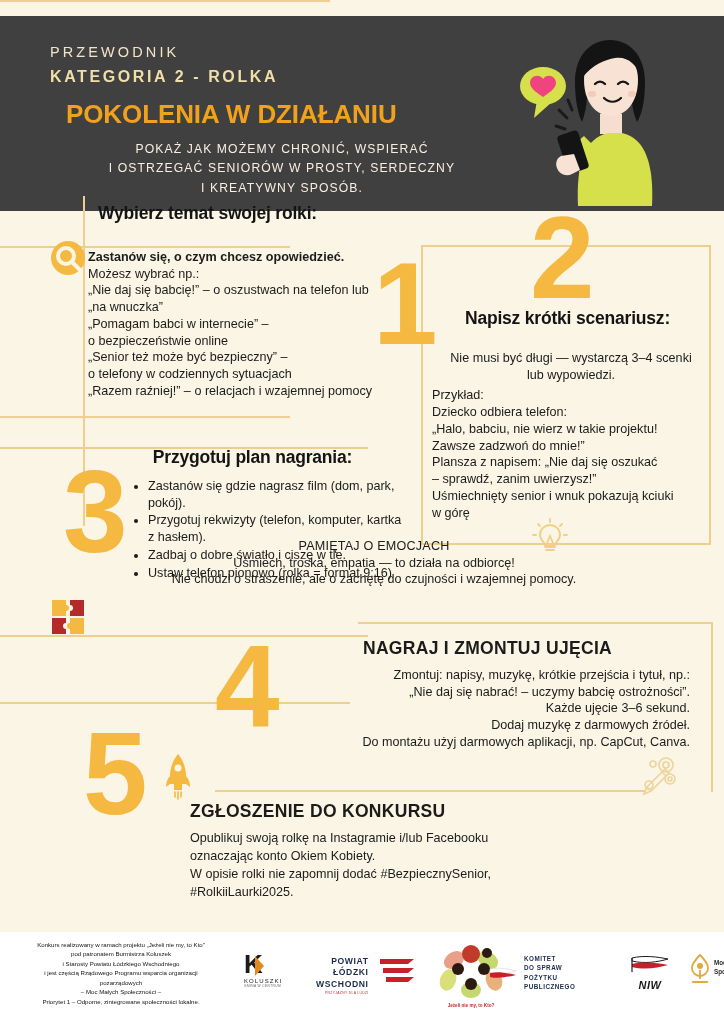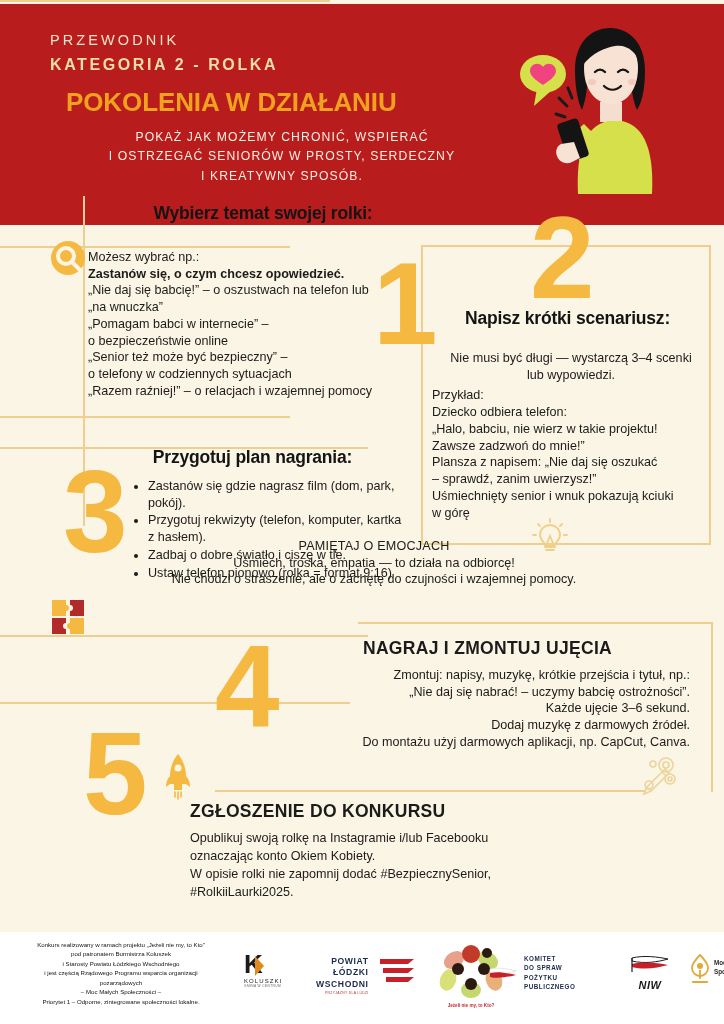--- a/index.html
+++ b/index.html
@@ -7,22 +7,22 @@
   body {
     background:#faf5e4;
     font-family:"Liberation Sans", sans-serif;
     color:#1b1b1b;
     position:relative;
     overflow:hidden;
   }
 
   
   .header {
-    position:absolute; left:0; top:4px; width:724px; height:221px;
-    background:#b91c1c;
+    position:absolute; left:0; top:16px; width:724px; height:195px;
+    background:#404040;
     overflow:hidden;
   }
   .hdr-text { position:absolute; left:50px; top:26px; width:470px; }
   .kicker1 {
     color:#f2e3c8; font-size:14.5px; letter-spacing:3.1px; font-weight:400;
     line-height:1.5;
   }
   .kicker2 {
     color:#f0dfa8; font-size:16px; letter-spacing:2.6px; font-weight:700;
     line-height:1.55; margin-top:1px;
@@ -72,21 +72,21 @@
   .n4 { left:215px; top:640px; font-size:116px; }
   .n5 { left:83px;  top:728px; font-size:116px; }
 
   
   .h-step {
     font-weight:bold; font-size:17.5px; color:#141414; letter-spacing:-0.2px;
   }
   .body-txt { font-size:12.6px; line-height:1.33; color:#1b1b1b; }
 
   
-  .s1-title { position:absolute; left:98px; top:203px; width:330px; text-align:center; }
+  .s1-title { position:absolute; left:98px; top:203px; width:330px; text-align:left; }
   .s1-body  { position:absolute; left:88px; top:249px; width:320px; }
 
   
   .s2-title { position:absolute; left:425px; top:308px; width:285px; text-align:center; }
   .s2-body  { position:absolute; left:432px; top:350px; width:278px; }
   .s2-center{ text-align:center; }
 
   
   .s3-title { position:absolute; left:110px; top:447px; width:285px; text-align:center; }
   .s3-list  { position:absolute; left:132px; top:478px; width:270px; }
@@ -224,22 +224,22 @@
 <div class="hr4"></div>
 
 <div class="num n1">1</div>
 <div class="num n2">2</div>
 <div class="num n3">3</div>
 <div class="num n4">4</div>
 <div class="num n5">5</div>
 
 <div class="s1-title h-step">Wybierz temat swojej rolki:</div>
 <div class="s1-body body-txt">
+  <div style="font-weight:bold">Zastanów się, o czym chcesz opowiedzieć.</div>
   <div>Możesz wybrać np.:</div>
-  <div style="font-weight:bold">Zastanów się, o czym chcesz opowiedzieć.</div>
   <div>„Nie daj się babcię!” – o oszustwach na telefon lub</div>
   <div>„na wnuczka”</div>
   <div>„Pomagam babci w internecie” –</div>
   <div> o bezpieczeństwie online</div>
   <div>„Senior też może być bezpieczny” –</div>
   <div> o telefony w codziennych sytuacjach</div>
   <div>„Razem raźniej!” – o relacjach i wzajemnej pomocy</div>
 </div>
 
 <svg class="icon-abs mag" width="40" height="40" viewBox="0 0 40 40">

